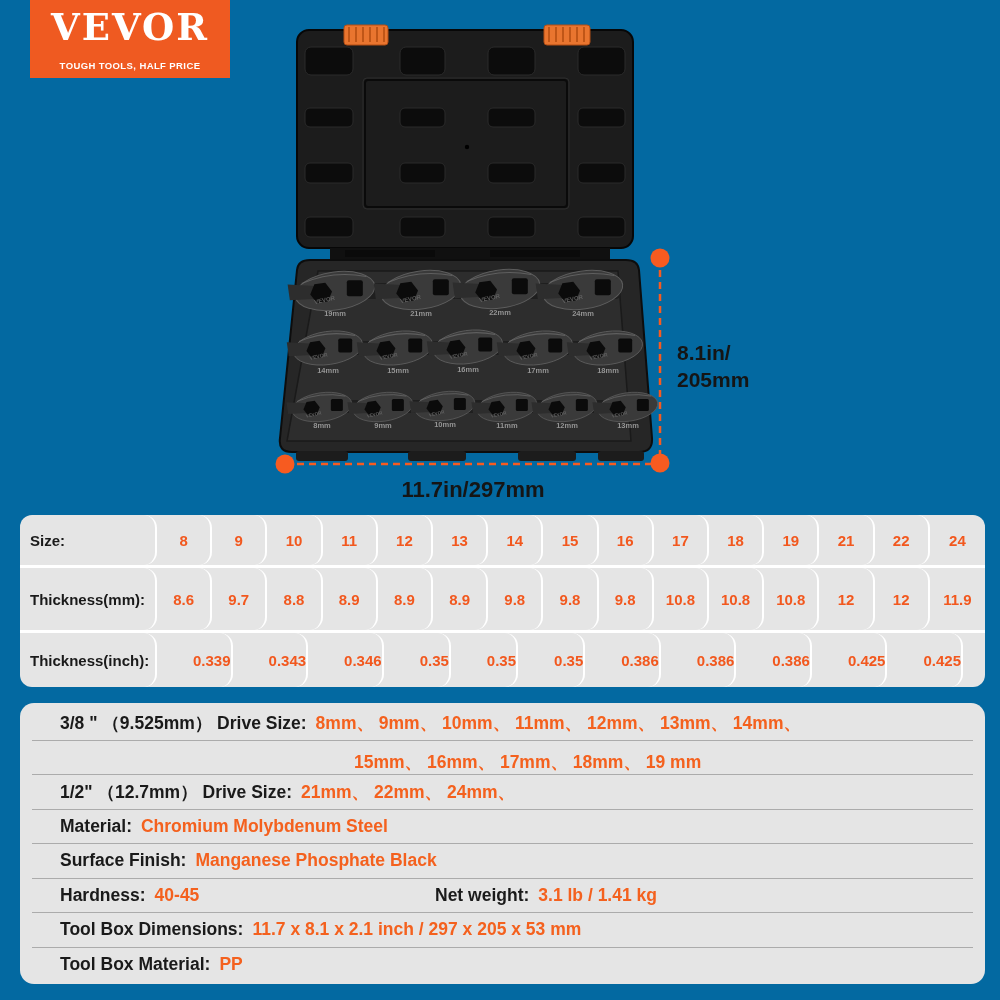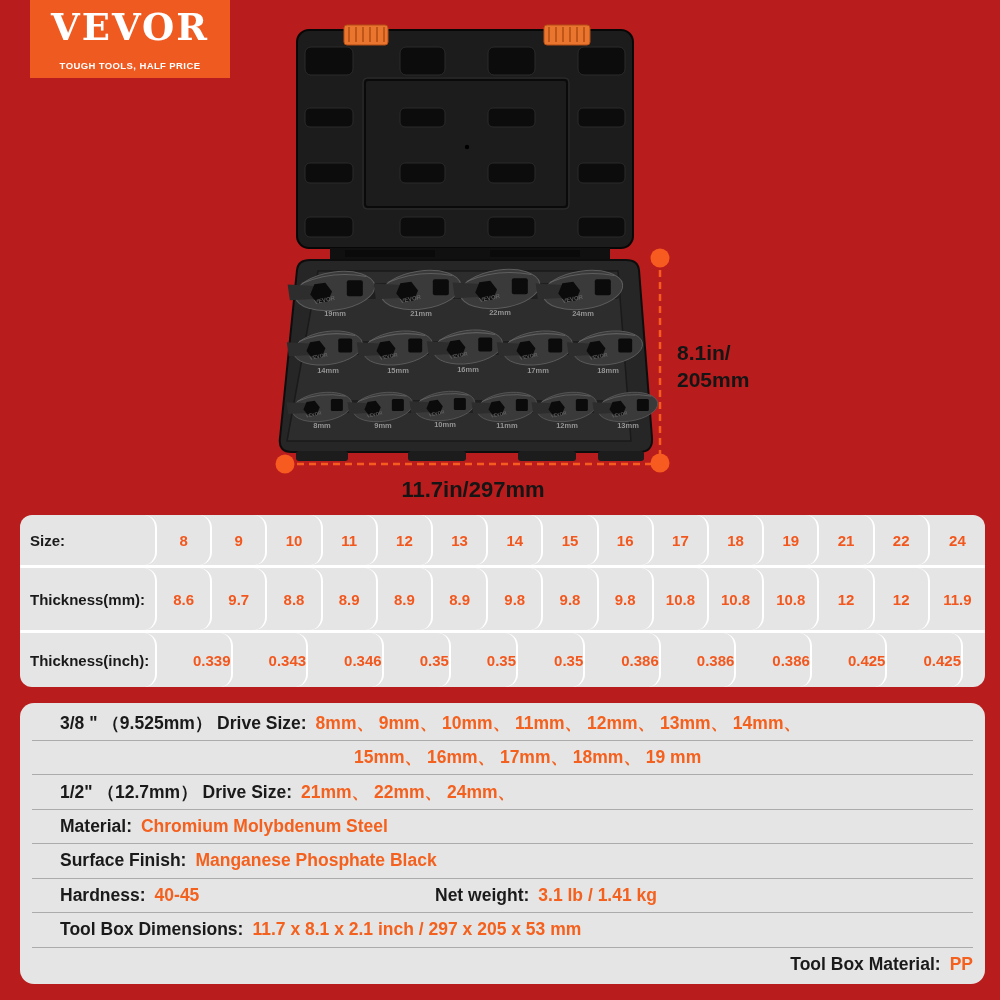--- a/index.html
+++ b/index.html
@@ -1,18 +1,18 @@
 <!DOCTYPE html>
 <html><head>
 <meta charset="utf-8">
 <style>
   * { box-sizing: border-box; margin: 0; padding: 0; }
   html,body { width:1000px; height:1000px; background:#ffffff;
     font-family:"Liberation Sans","DejaVu Sans",sans-serif; }
-  .stage { position:relative; width:1000px; height:1000px; overflow:hidden; background:#b91c1c; }
+  .stage { position:relative; width:1000px; height:1000px; overflow:hidden; background:#0369a1; }
 
   
   .logo { position:absolute; left:30px; top:0; width:200px; height:78px;
     background:#EF5A21; color:#fff; text-align:center; }
   .logo-word { font-family:"DejaVu Serif","Liberation Serif",serif; font-weight:bold;
     font-size:37px; letter-spacing:2px; line-height:1; margin-top:9px; }
   .logo-tag { font-size:9.5px; font-weight:bold; letter-spacing:0.4px; margin-top:14px; }
 
   
   .figure { position:absolute; left:0; top:0; width:1000px; height:515px; }
@@ -31,24 +31,24 @@
   .tcell { display:flex; align-items:center; justify-content:center;
     border-right:2px solid #fff; font-weight:bold; font-size:15px; color:#F2581E;border-radius:13px; }
   .tcell:last-child { border-right:none; }
   .tlabel { justify-content:flex-start; padding-left:10px; color:#1a1a1a; }
 
   
   .specs { position:absolute; left:20px; top:703px; width:965px; height:281px;
     background:#E5E5E5; border-radius:14px; padding:3px 12px; display:flex; flex-direction:column; }
   .srow { flex:1; display:flex; align-items:center; border-bottom:1px solid #ABABAB;
     padding-left:28px; font-size:17.5px; font-weight:bold; color:#1a1a1a; position:relative; }
-  .srow:last-child { border-bottom:none;justify-content:flex-end; }
+  .srow:last-child { border-bottom:none; }
   .srow .v { color:#F4611E; margin-left:9px; white-space:pre; }
   .srow .k { white-space:pre; }
-  .cont { padding-left:313px; }
+  .cont { padding-left:313px;align-items:flex-end; }
   .netw { position:absolute; left:403px; top:0; bottom:0; display:flex; align-items:center; }
 </style>
 </head>
 <body>
 
 <div class="stage">
 
   <div class="logo">
     <div class="logo-word">VEVOR</div>
     <div class="logo-tag">TOUGH TOOLS, HALF PRICE</div>

